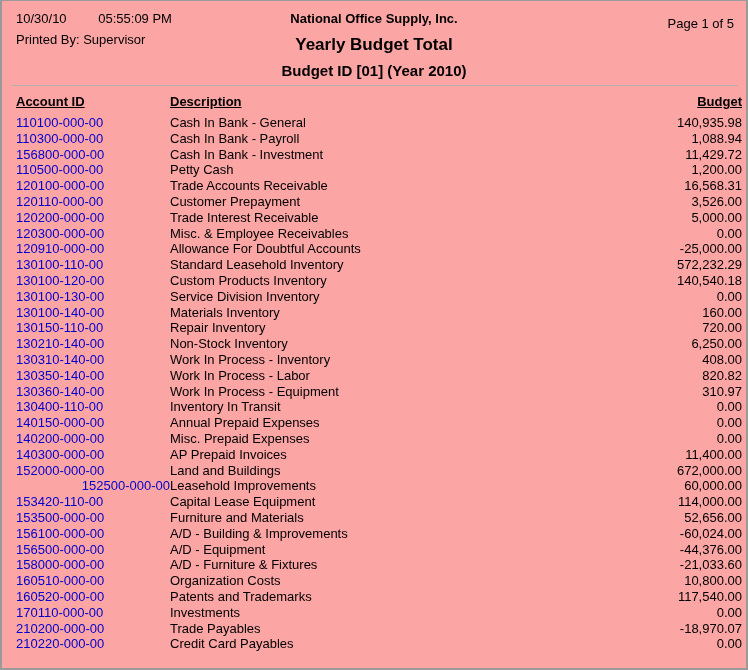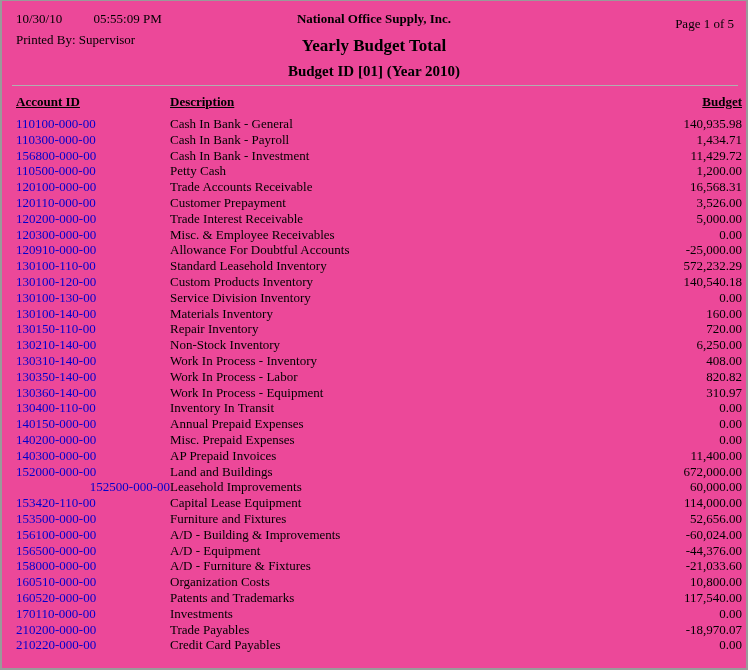--- a/index.html
+++ b/index.html
@@ -1,25 +1,25 @@
 <!DOCTYPE html>
 <html><head>
 <meta charset="utf-8">
 <style>
   * { box-sizing: border-box; }
   html, body { margin: 0; padding: 0; background: #e8e8e8; }
   .page {
     position: relative;
     width: 748px;
     height: 670px;
-    background: #ec4899;
+    background: #fca5a5;
     border: 2px solid #9a9a9a;
     border-top-width: 1px;
     overflow: hidden;
-    font-family: Liberation Serif, serif;
+    font-family: Liberation Sans, sans-serif;
     color: #000;
   }
   
   .hdr-left {
     position: absolute; top: 10px; left: 14px;
     font-size: 13px; white-space: nowrap;
   }
   .hdr-left .time { margin-left: 28px; }
   .printed-by {
     position: absolute; top: 31px; left: 14px;
@@ -105,21 +105,21 @@
     </thead>
     <tbody>
         <tr>
           <td class="account-id" style="color: rgb(0, 0, 204);">110100-000-00</td>
           <td class="description">Cash In Bank - General</td>
           <td class="budget num">140,935.98</td>
         </tr>
         <tr>
           <td class="account-id" style="color: rgb(0, 0, 204);">110300-000-00</td>
           <td class="description">Cash In Bank - Payroll</td>
-          <td class="budget num">1,434.71</td>
+          <td class="budget num">1,088.94</td>
         </tr>
         <tr>
           <td class="account-id" style="color: rgb(0, 0, 204);">156800-000-00</td>
           <td class="description">Cash In Bank - Investment</td>
           <td class="budget num">11,429.72</td>
         </tr>
         <tr>
           <td class="account-id" style="color: rgb(0, 0, 204);">110500-000-00</td>
           <td class="description">Petty Cash</td>
           <td class="budget num">1,200.00</td>
@@ -224,21 +224,21 @@
           <td class="description">Leasehold Improvements</td>
           <td class="budget num">60,000.00</td>
         </tr>
         <tr>
           <td class="account-id" style="color: rgb(0, 0, 204);">153420-110-00</td>
           <td class="description">Capital Lease Equipment</td>
           <td class="budget num">114,000.00</td>
         </tr>
         <tr>
           <td class="account-id" style="color: rgb(0, 0, 204);">153500-000-00</td>
-          <td class="description">Furniture and Fixtures</td>
+          <td class="description">Furniture and Materials</td>
           <td class="budget num">52,656.00</td>
         </tr>
         <tr>
           <td class="account-id" style="color: rgb(0, 0, 204);">156100-000-00</td>
           <td class="description">A/D - Building &amp; Improvements</td>
           <td class="budget num">-60,024.00</td>
         </tr>
         <tr>
           <td class="account-id" style="color: rgb(0, 0, 204);">156500-000-00</td>
           <td class="description">A/D - Equipment</td>

